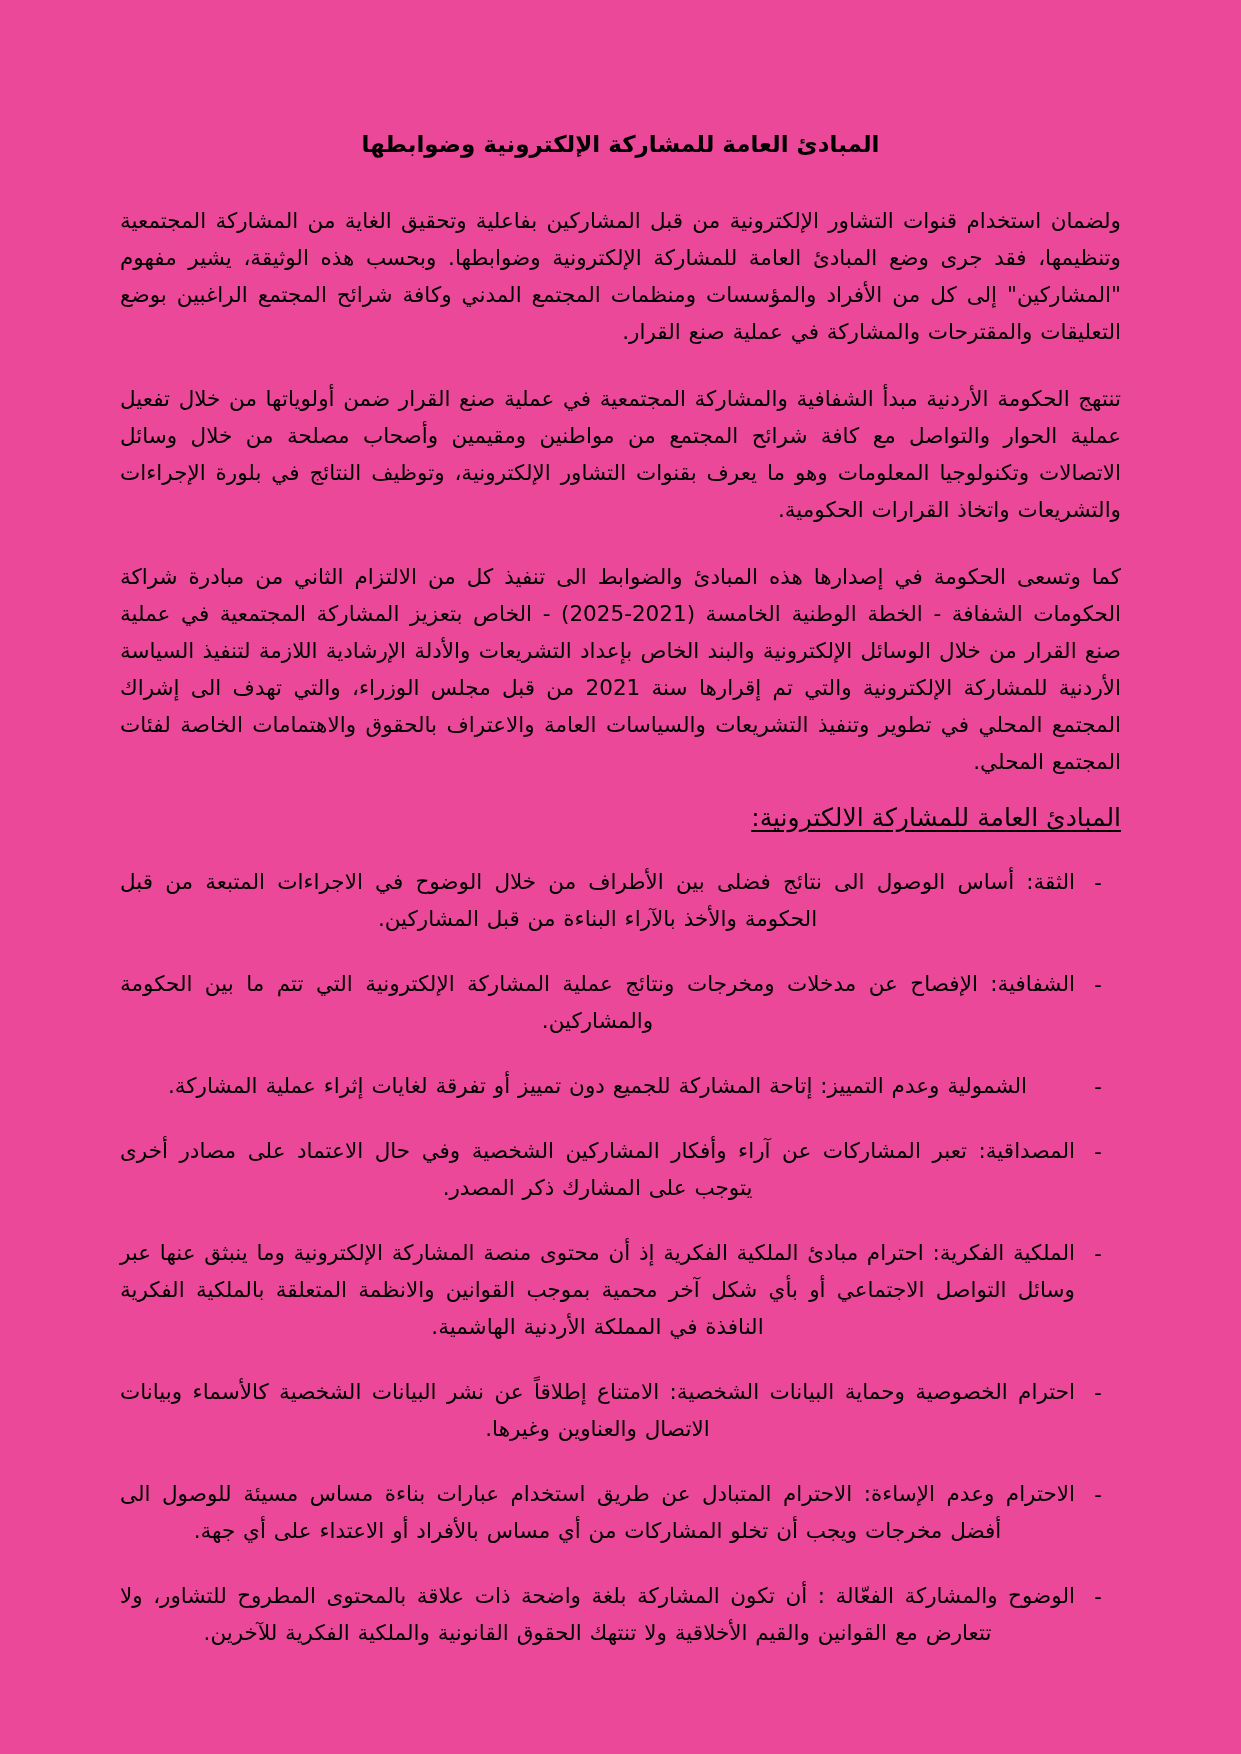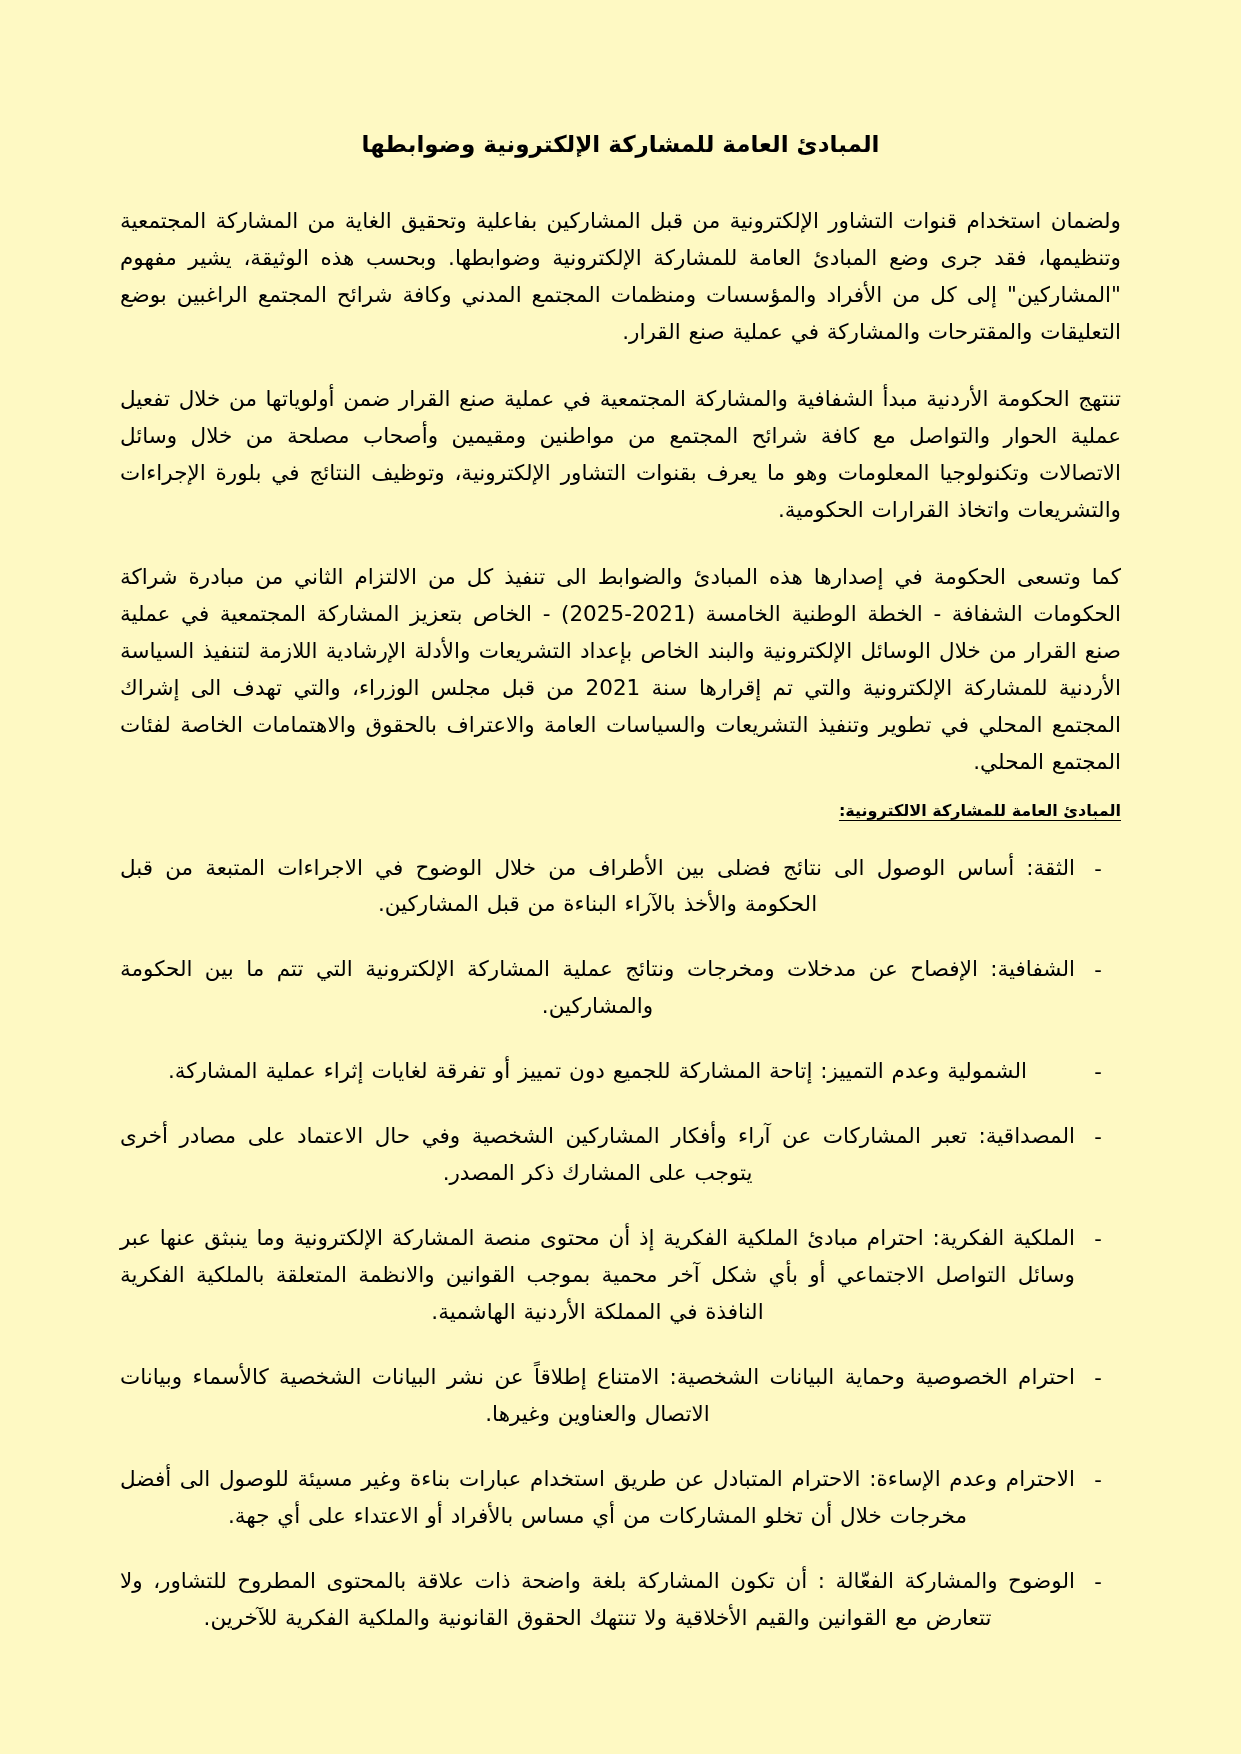--- a/index.html
+++ b/index.html
@@ -10,21 +10,21 @@
   }
   body {
     font-family: "DejaVu Sans", "Liberation Sans", sans-serif;
     color: #000000;
   }
   .page {
     position: relative;
     width: 1241px;
     height: 1754px;
     margin: 0 auto;
-    background: #fef9c3;
+    background: #ec4899;
     box-sizing: border-box;
     padding: 128px 120px 90px 120px;
     overflow: hidden;
   }
   .doc-title {
     text-align: center;
     font-weight: bold;
     font-size: 23px;
     line-height: 1.45;
     margin: 0 0 42px 0;
@@ -35,22 +35,22 @@
     text-align-last: right;
     font-size: 21.5px;
     line-height: 1.72;
     margin: 0 0 30px 0;
     word-spacing: 1px;
   }
   .para.last-of-block {
     margin-bottom: 17px;
   }
   .section-heading {
-    font-weight: bold;
-    font-size: 16px;
+    font-weight: normal;
+    font-size: 25px;
     line-height: 1.6;
     margin: 12px 0 26px 0;
     text-align: right;
   }
   .section-heading span.underline-text {
     text-decoration: underline;
     text-underline-offset: 4px;
   }
   ul.principles {
     list-style: none;
@@ -129,21 +129,21 @@
       <span class="li-text">الملكية الفكرية: احترام مبادئ الملكية الفكرية إذ أن محتوى منصة المشاركة الإلكترونية وما ينبثق عنها عبر وسائل التواصل الاجتماعي أو بأي شكل آخر محمية بموجب القوانين والانظمة المتعلقة بالملكية الفكرية النافذة في المملكة الأردنية الهاشمية.</span>
     </li>
 
     <li>
       <span class="dash-marker">-</span>
       <span class="li-text">احترام الخصوصية وحماية البيانات الشخصية: الامتناع إطلاقاً عن نشر البيانات الشخصية كالأسماء وبيانات الاتصال والعناوين وغيرها.</span>
     </li>
 
     <li>
       <span class="dash-marker">-</span>
-      <span class="li-text">الاحترام وعدم الإساءة: الاحترام المتبادل عن طريق استخدام عبارات بناءة وغير مسيئة للوصول الى أفضل مخرجات خلال أن تخلو المشاركات من أي مساس بالأفراد أو الاعتداء على أي جهة.</span>
+      <span class="li-text">الاحترام وعدم الإساءة: الاحترام المتبادل عن طريق استخدام عبارات بناءة مساس مسيئة للوصول الى أفضل مخرجات ويجب أن تخلو المشاركات من أي مساس بالأفراد أو الاعتداء على أي جهة.</span>
     </li>
 
     <li>
       <span class="dash-marker">-</span>
       <span class="li-text">الوضوح والمشاركة الفعّالة : أن تكون المشاركة بلغة واضحة ذات علاقة بالمحتوى المطروح للتشاور، ولا تتعارض مع القوانين والقيم الأخلاقية ولا تنتهك الحقوق القانونية والملكية الفكرية للآخرين.</span>
     </li>
 
   </ul>
 
 </div>

